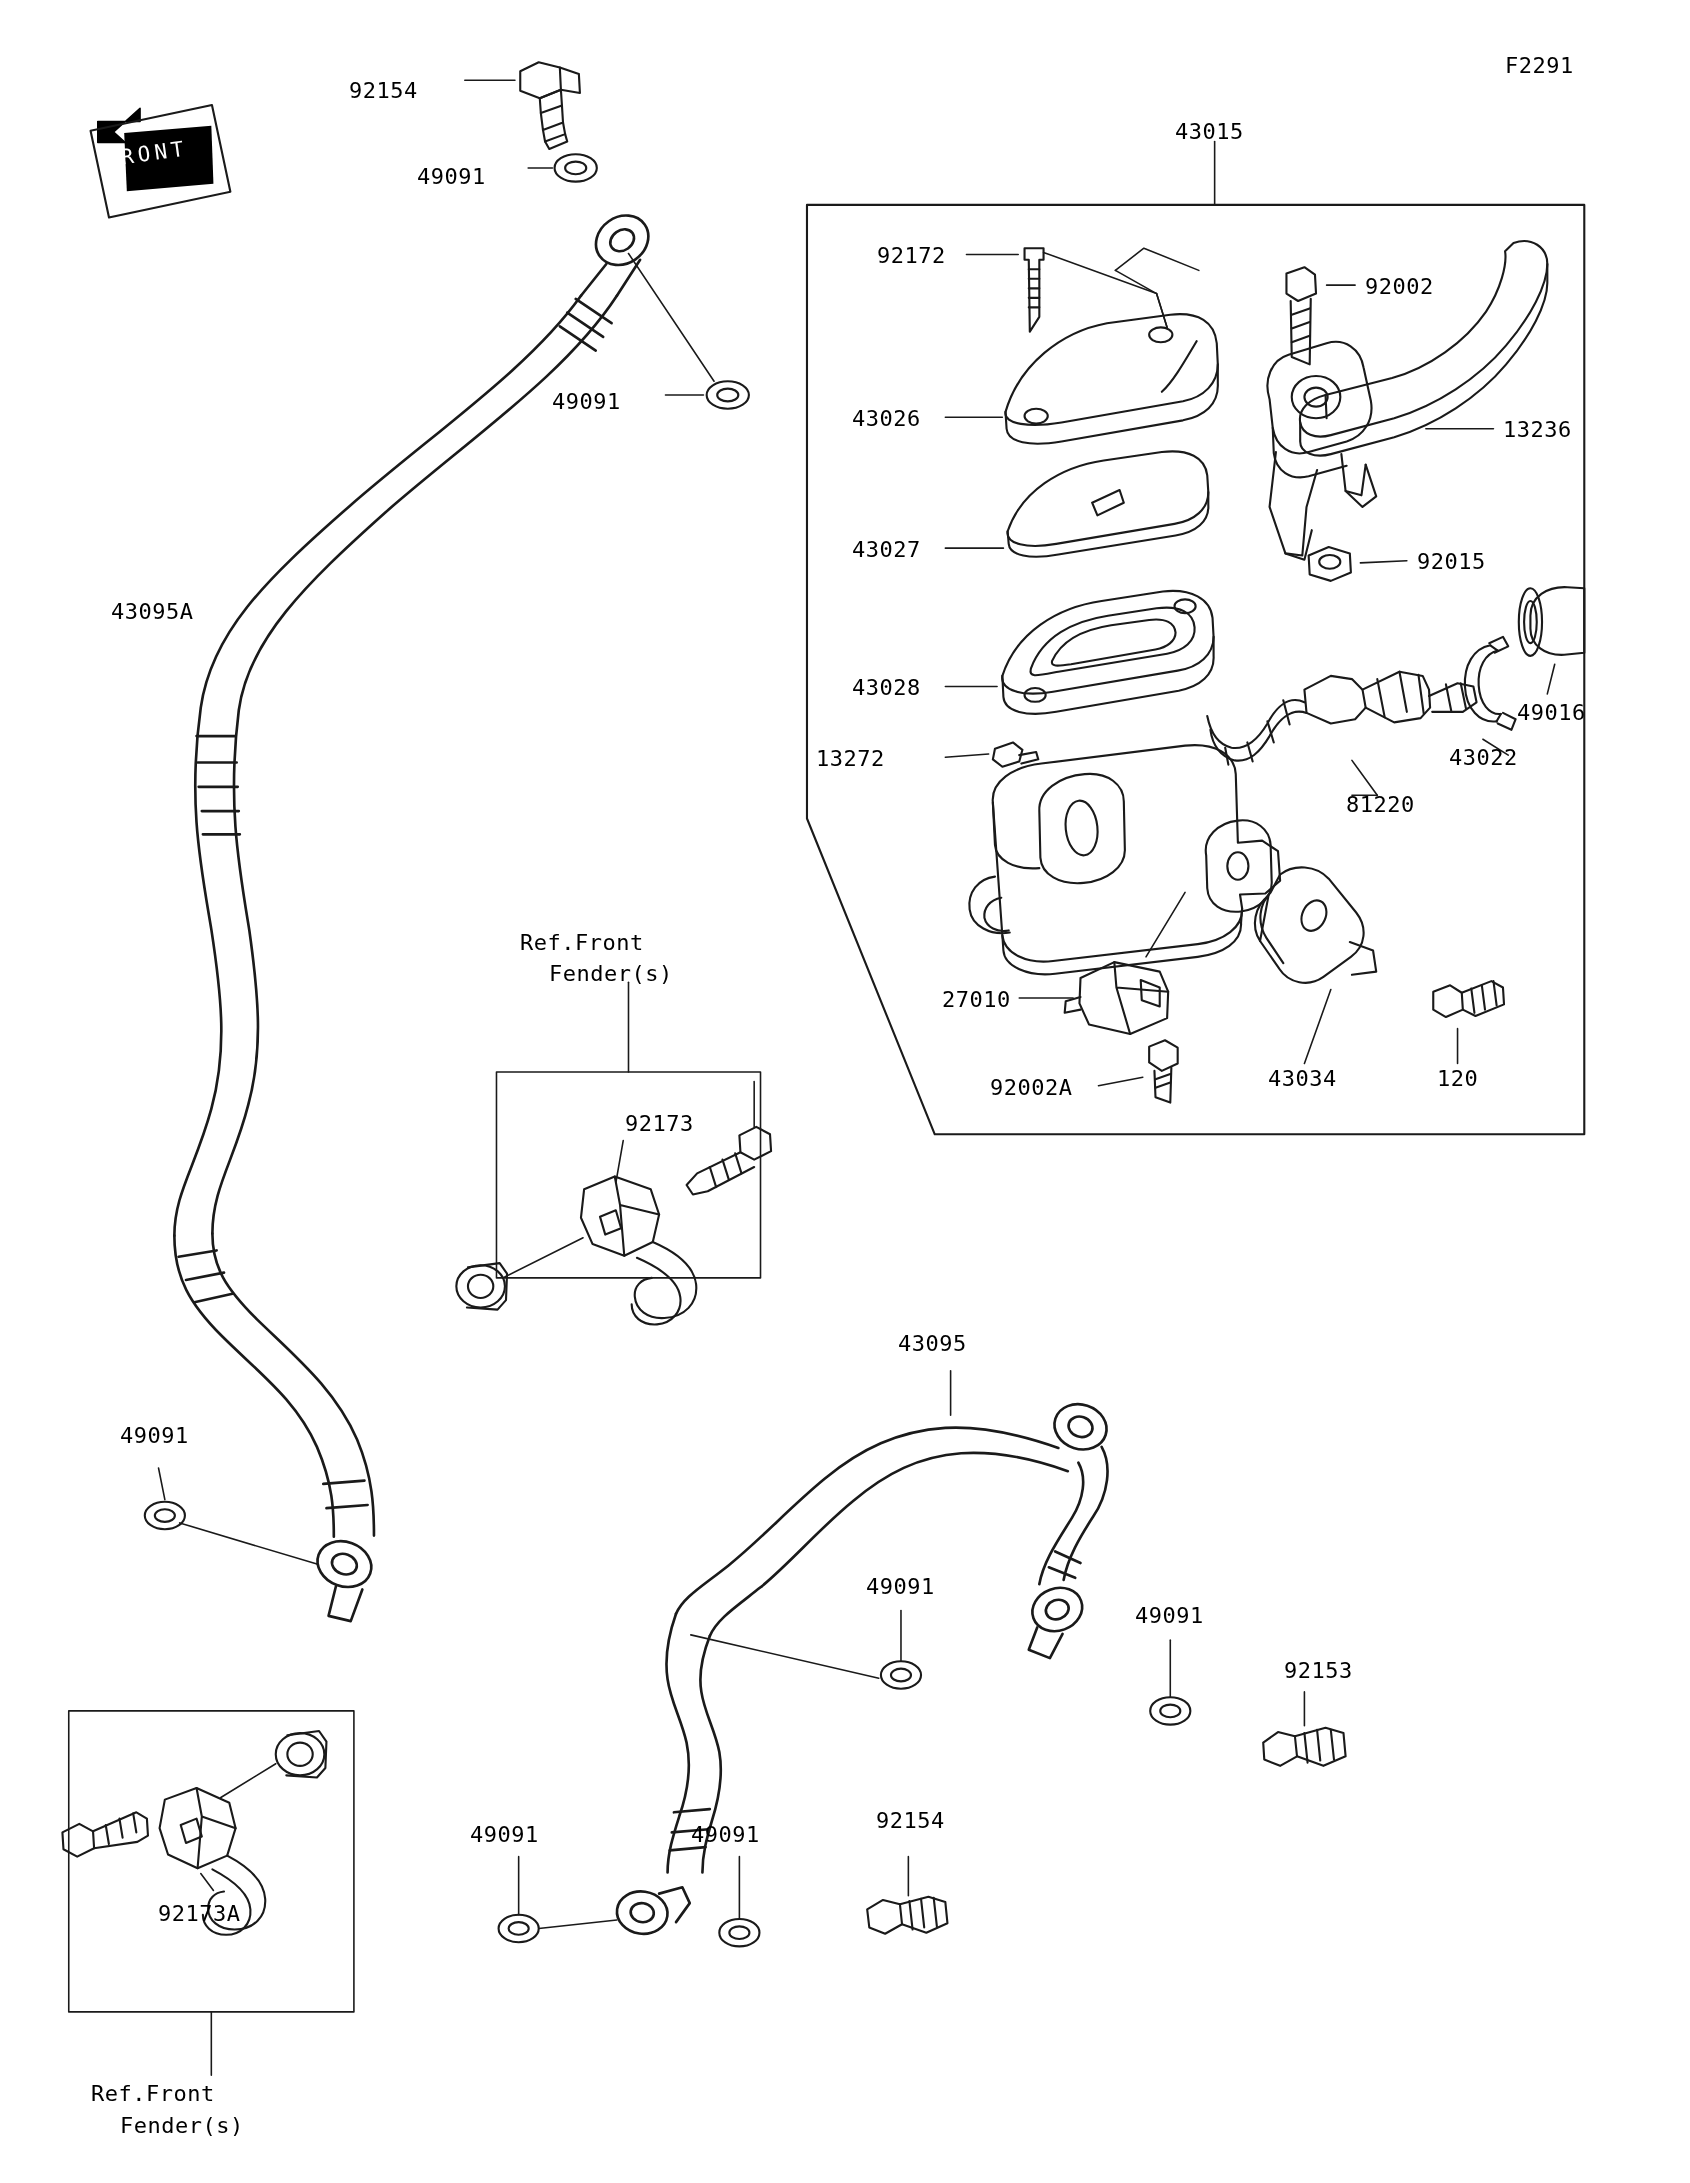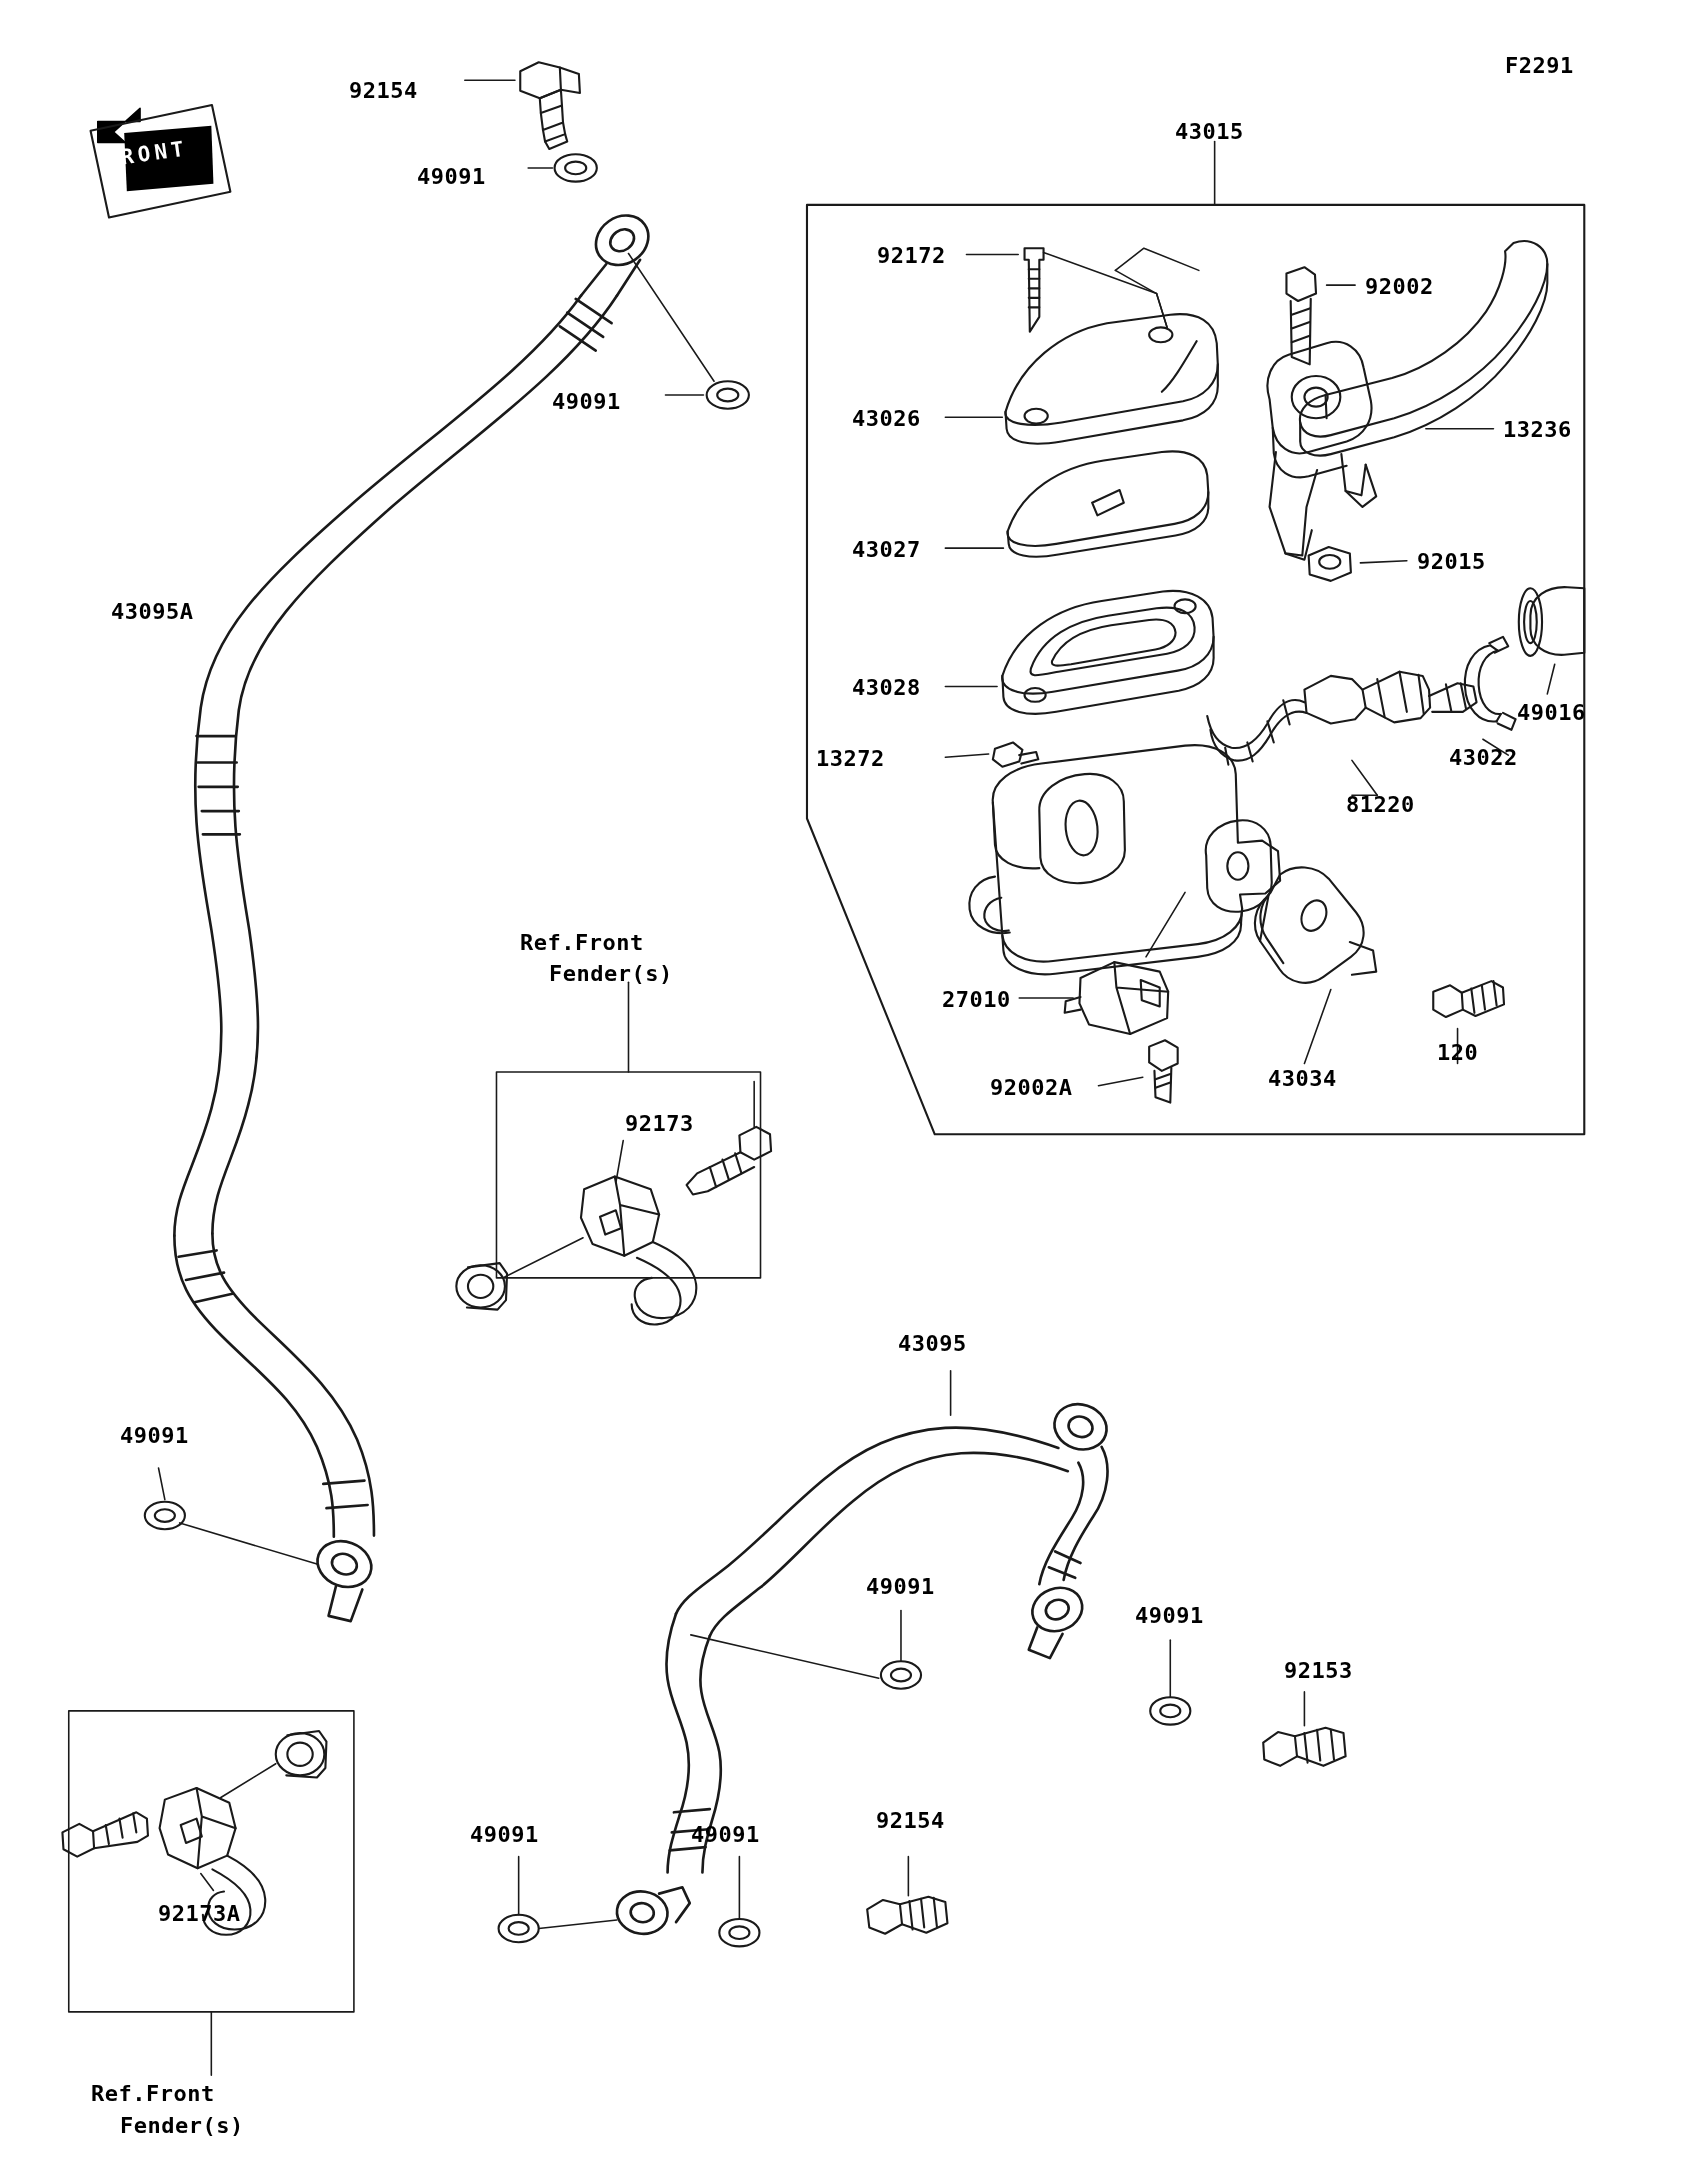--- a/index.html
+++ b/index.html
@@ -9,21 +9,20 @@
   }
   body {
     font-family: "DejaVu Sans Mono", monospace;
   }
   #sheet {
     position: relative;
     width: 1690px;
     height: 2183px;
     background: #ffffff;
     overflow: hidden;
-    font-weight: bold;
   }
   .lbl {
     position: absolute;
     font-family: "DejaVu Sans Mono", monospace;
     font-size: 22px;
     color: #000000;
     white-space: pre;
     letter-spacing: 0.5px;
   }
   svg.art {
@@ -457,21 +456,21 @@
   <div class="lbl" style="left:1503px; top:417px;">13236</div>
   <div class="lbl" style="left:852px; top:537px;">43027</div>
   <div class="lbl" style="left:1417px; top:549px;">92015</div>
   <div class="lbl" style="left:852px; top:675px;">43028</div>
   <div class="lbl" style="left:1517px; top:700px;">49016</div>
   <div class="lbl" style="left:1449px; top:745px;">43022</div>
   <div class="lbl" style="left:816px; top:746px;">13272</div>
   <div class="lbl" style="left:1346px; top:792px;">81220</div>
   <div class="lbl" style="left:942px; top:987px;">27010</div>
   <div class="lbl" style="left:1268px; top:1066px;">43034</div>
-  <div class="lbl" style="left:1437px; top:1040px;">120</div>
+  <div class="lbl" style="left:1437px; top:1066px;">120</div>
   <div class="lbl" style="left:990px; top:1075px;">92002A</div>
   <div class="lbl" style="left:577px; top:1111px;margin-left:48px;">92173</div>
   <div class="lbl" style="left:898px; top:1331px;">43095</div>
   <div class="lbl" style="left:120px; top:1423px;">49091</div>
   <div class="lbl" style="left:866px; top:1574px;">49091</div>
   <div class="lbl" style="left:1135px; top:1603px;">49091</div>
   <div class="lbl" style="left:1284px; top:1658px;">92153</div>
   <div class="lbl" style="left:158px;  top:1901px;">92173A</div>
   <div class="lbl" style="left:470px; top:1822px;">49091</div>
   <div class="lbl" style="left:691px; top:1822px;">49091</div>

